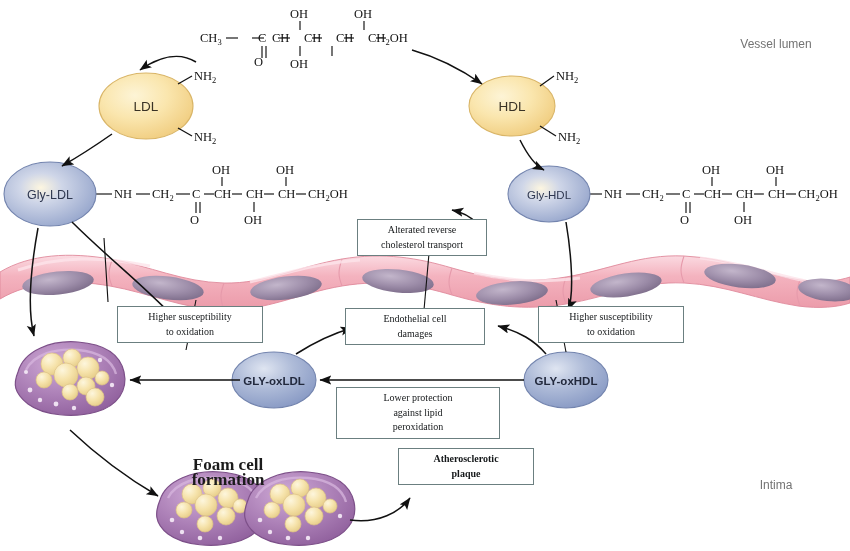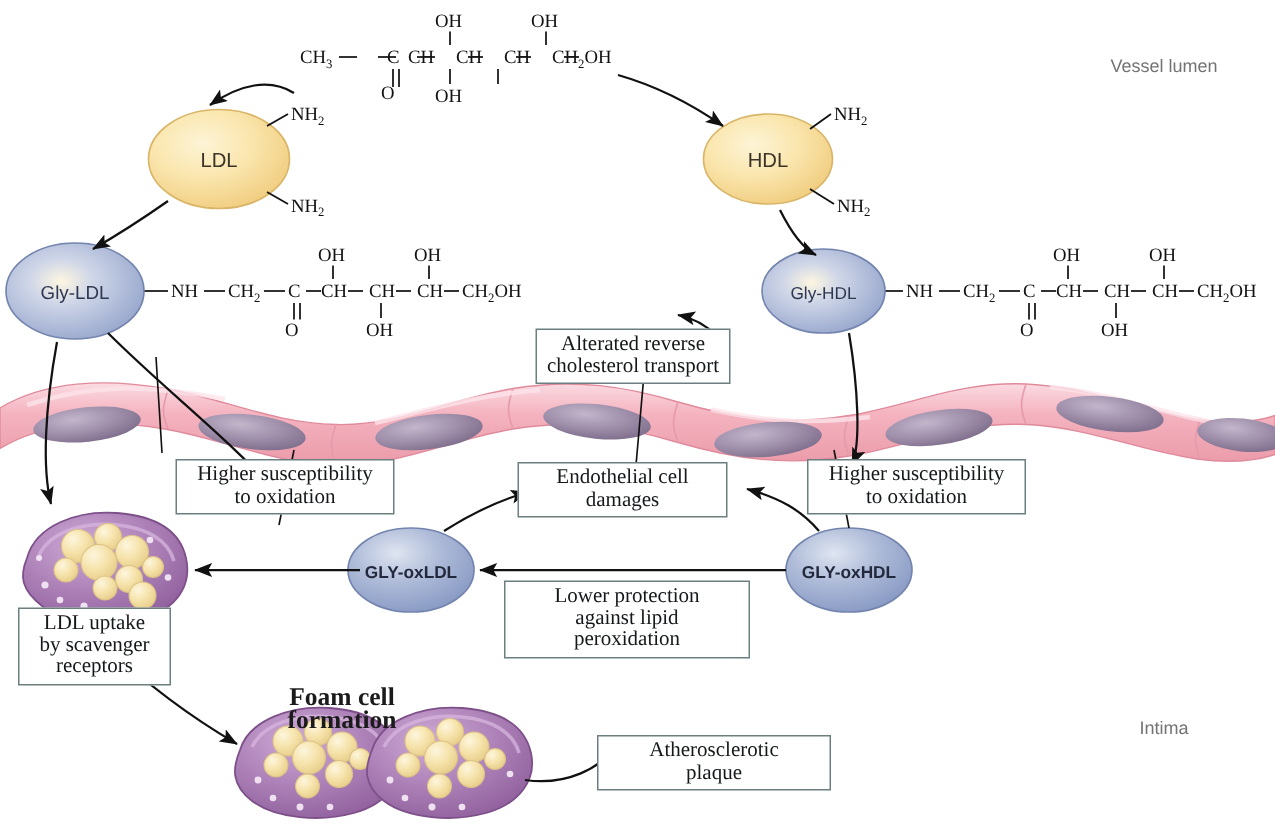--- a/index.html
+++ b/index.html
@@ -31,21 +31,21 @@
   .htmlLayer > * { pointer-events: auto; }
 
   
   .labelbox {
     position: absolute;
     box-sizing: border-box;
     border: 1px solid #6b7f80;
     background: #ffffff;
     color: #15181a;
     font-family: "Liberation Serif", serif;
-    font-size: 14px;
+    font-size: 10px;
     line-height: 14.5px;
     text-align: center;
     padding: 3px 5px;
     white-space: pre-line;
   }
   
   .caption {
     position: absolute;
     color: #2a2a2a;
     font-size: 12.5px;
@@ -393,24 +393,21 @@
     <div class="labelbox" style="left:345px; top:308px; width:140px;">Endothelial cell
 damages</div>
 
     <div class="labelbox" style="left:538px; top:306px; width:146px;">Higher susceptibility
 to oxidation</div>
 
     <div class="labelbox" style="left:336px; top:387px; width:164px;">Lower protection
 against lipid
 peroxidation</div>
 
-    <div class="labelbox" style="left:12px; top:405px; width:102px;">LDL uptake
-by scavenger
-receptors</div>
-
-    <div class="labelbox" style="left:398px; top:490px; width:156px;">Atherosclerotic
+
+    <div class="labelbox" style="left:398px; top:448px; width:136px;font-weight:bold;">Atherosclerotic
 plaque</div>
 
     <div class="caption boldcap" style="left:178px; top:458px; width:100px;">Foam cell
 formation</div>
 
   </div>
 </div>
 
 </body></html>

